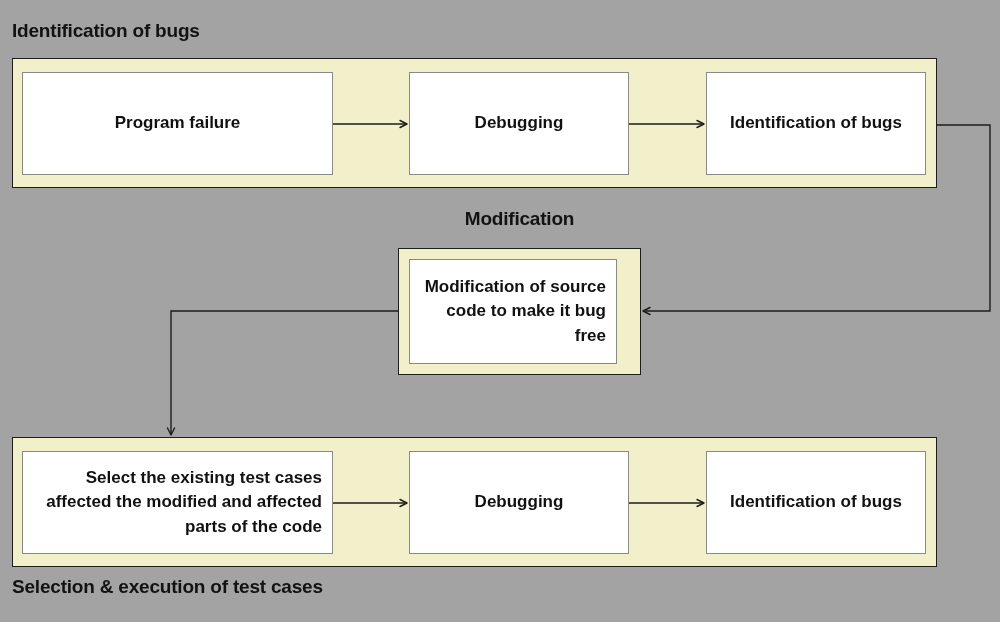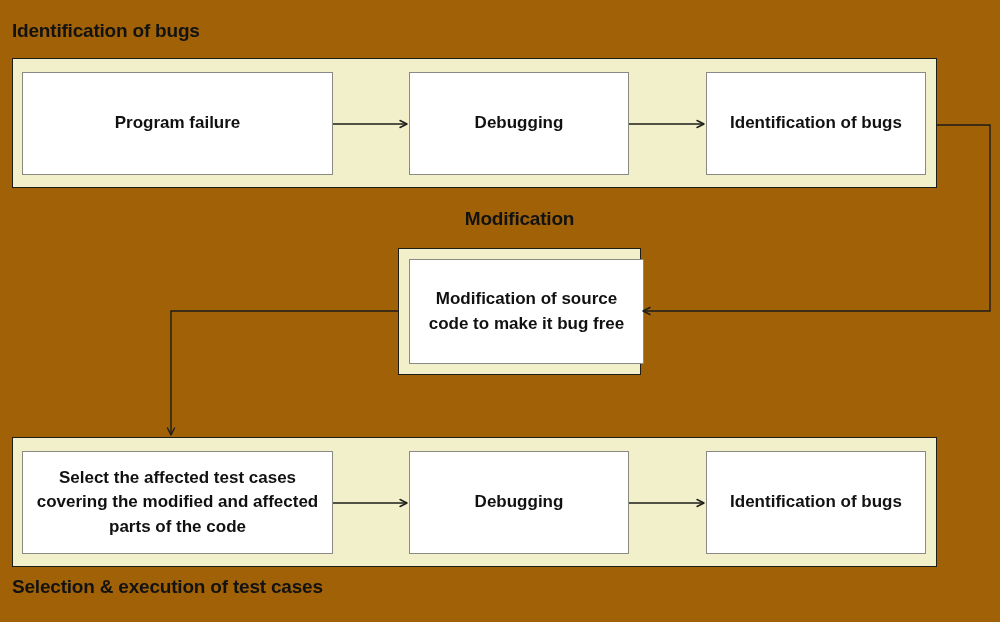--- a/index.html
+++ b/index.html
@@ -11,21 +11,21 @@
     width: 1000px;
     height: 622px;
     background: #d8d12c;
     font-family: "Liberation Sans", sans-serif;
     overflow: hidden;
   }
   #diagram-root {
     position: relative;
     width: 1000px;
     height: 622px;
-    background: #a16207;
+    background: #a3a3a3;
   }
 
   
   .section-caption {
     position: absolute;
     font-family: "Liberation Sans", sans-serif;
     font-weight: bold;
     font-size: 19px;
     letter-spacing: -0.2px;
     color: #121212;
@@ -62,36 +62,36 @@
 
   
   .process-box {
     position: absolute;
     background: #ffffff;
     border: 1.5px solid #8a8a84;
     box-sizing: border-box;
     display: flex;
     align-items: center;
     justify-content: center;
-    text-align: center;
+    text-align: right;
     font-family: "Liberation Sans", sans-serif;
     font-weight: bold;
     font-size: 17px;
     line-height: 1.45;
     color: #111111;
     padding: 12px 10px;
   }
 
   
   #box-program-failure   { left: 22px;  top: 72px;  width: 311px; height: 103px; }
   #box-debugging-top     { left: 409px; top: 72px;  width: 220px; height: 103px; }
   #box-identification-top{ left: 706px; top: 72px;  width: 220px; height: 103px; }
 
   
-  #box-modification      { left: 409px; top: 259px; width: 235px; height: 105px; }
+  #box-modification      { left: 409px; top: 259px; width: 208px; height: 105px; }
 
   
   #box-select-cases      { left: 22px;  top: 451px; width: 311px; height: 103px; }
   #box-debugging-bottom  { left: 409px; top: 451px; width: 220px; height: 103px; }
   #box-identification-bot{ left: 706px; top: 451px; width: 220px; height: 103px; }
 
   
   #connectors {
     position: absolute;
     left: 0; top: 0;
@@ -129,21 +129,21 @@
   <div class="band" id="band-selection"></div>
 
   <div class="process-box" id="box-program-failure">Program failure</div>
 
   <div class="process-box" id="box-debugging-top">Debugging</div>
 
   <div class="process-box" id="box-identification-top">Identification of bugs</div>
 
   <div class="process-box" id="box-modification">Modification of source code to make it bug free</div>
 
-  <div class="process-box" id="box-select-cases">Select the affected test cases covering the modified and affected parts of the code</div>
+  <div class="process-box" id="box-select-cases">Select the existing test cases affected the modified and affected parts of the code</div>
 
   <div class="process-box" id="box-debugging-bottom">Debugging</div>
 
   <div class="process-box" id="box-identification-bot">Identification of bugs</div>
 
   <svg id="connectors" viewBox="0 0 1000 622">
 
     <g>
       <path class="wire" d="M 333 124 L 407 124"></path>
       <path class="arrowhead" d="M 400 120.5 L 407 124 L 400 127.5"></path>

